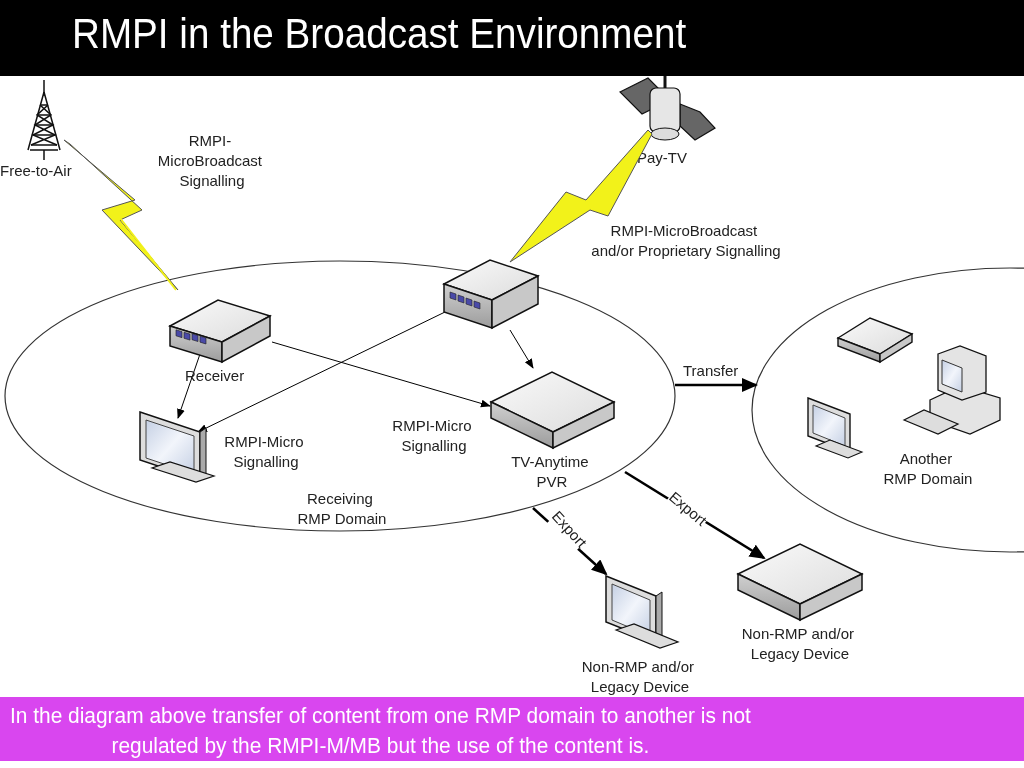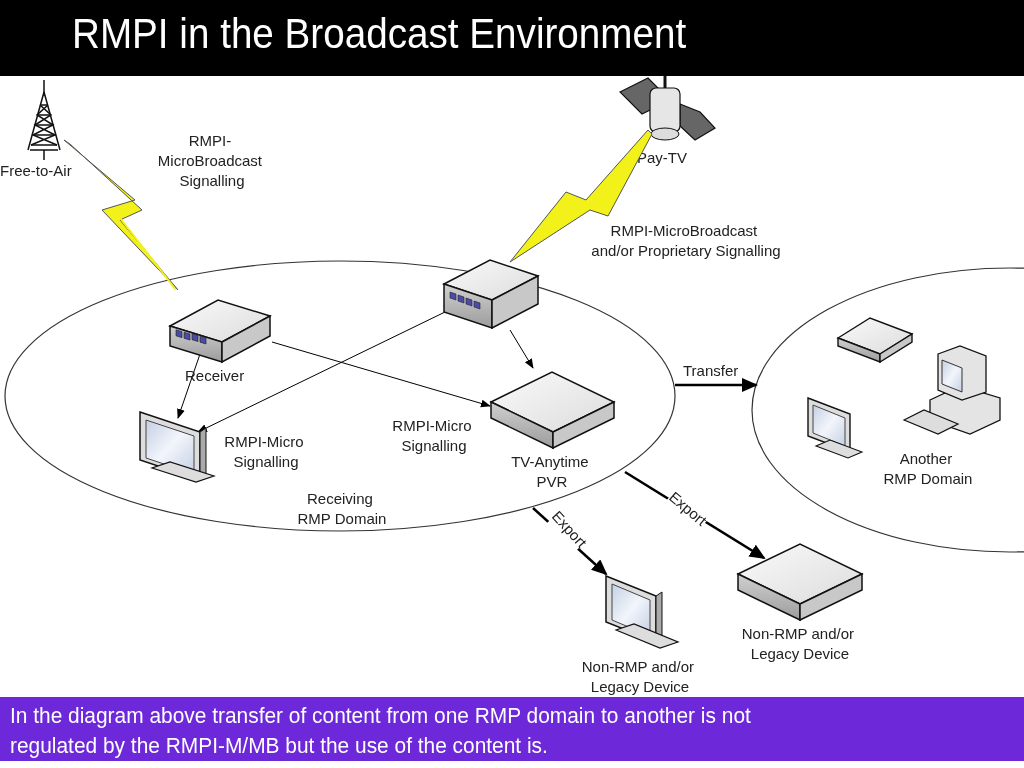--- a/index.html
+++ b/index.html
@@ -1,19 +1,19 @@
 <!DOCTYPE html>
 <html><head>
 <meta charset="utf-8">
 <style>
   html,body{margin:0;padding:0;}
   body{width:1024px;height:768px;position:relative;overflow:hidden;background:#fff;font-family:"Liberation Sans",sans-serif;}
   .title-bar{position:absolute;left:0;top:0;width:1024px;height:76px;background:#000;}
   .title{position:absolute;left:72px;top:10px;color:#fff;font-size:42px;font-family:"Liberation Sans",sans-serif;transform:scaleX(0.92);transform-origin:left top;white-space:nowrap;}
-  .caption-bar{position:absolute;left:0;top:697px;width:1024px;height:64px;background:#6d28d9;}
+  .caption-bar{position:absolute;left:0;top:697px;width:1024px;height:64px;background:#d946ef;text-align:center;}
   .caption{position:absolute;left:10px;top:4px;color:#fff;font-size:22px;line-height:30px;font-family:"Liberation Sans",sans-serif;transform:scaleX(0.95);transform-origin:left top;white-space:nowrap;}
   svg{position:absolute;left:0;top:76px;}
   .lbl{font-family:"Liberation Sans",sans-serif;font-size:15px;fill:#222;}
 </style>
 </head>
 <body>
 
 <div class="title-bar">
   <div class="title">RMPI in the Broadcast Environment</div>
 </div>

